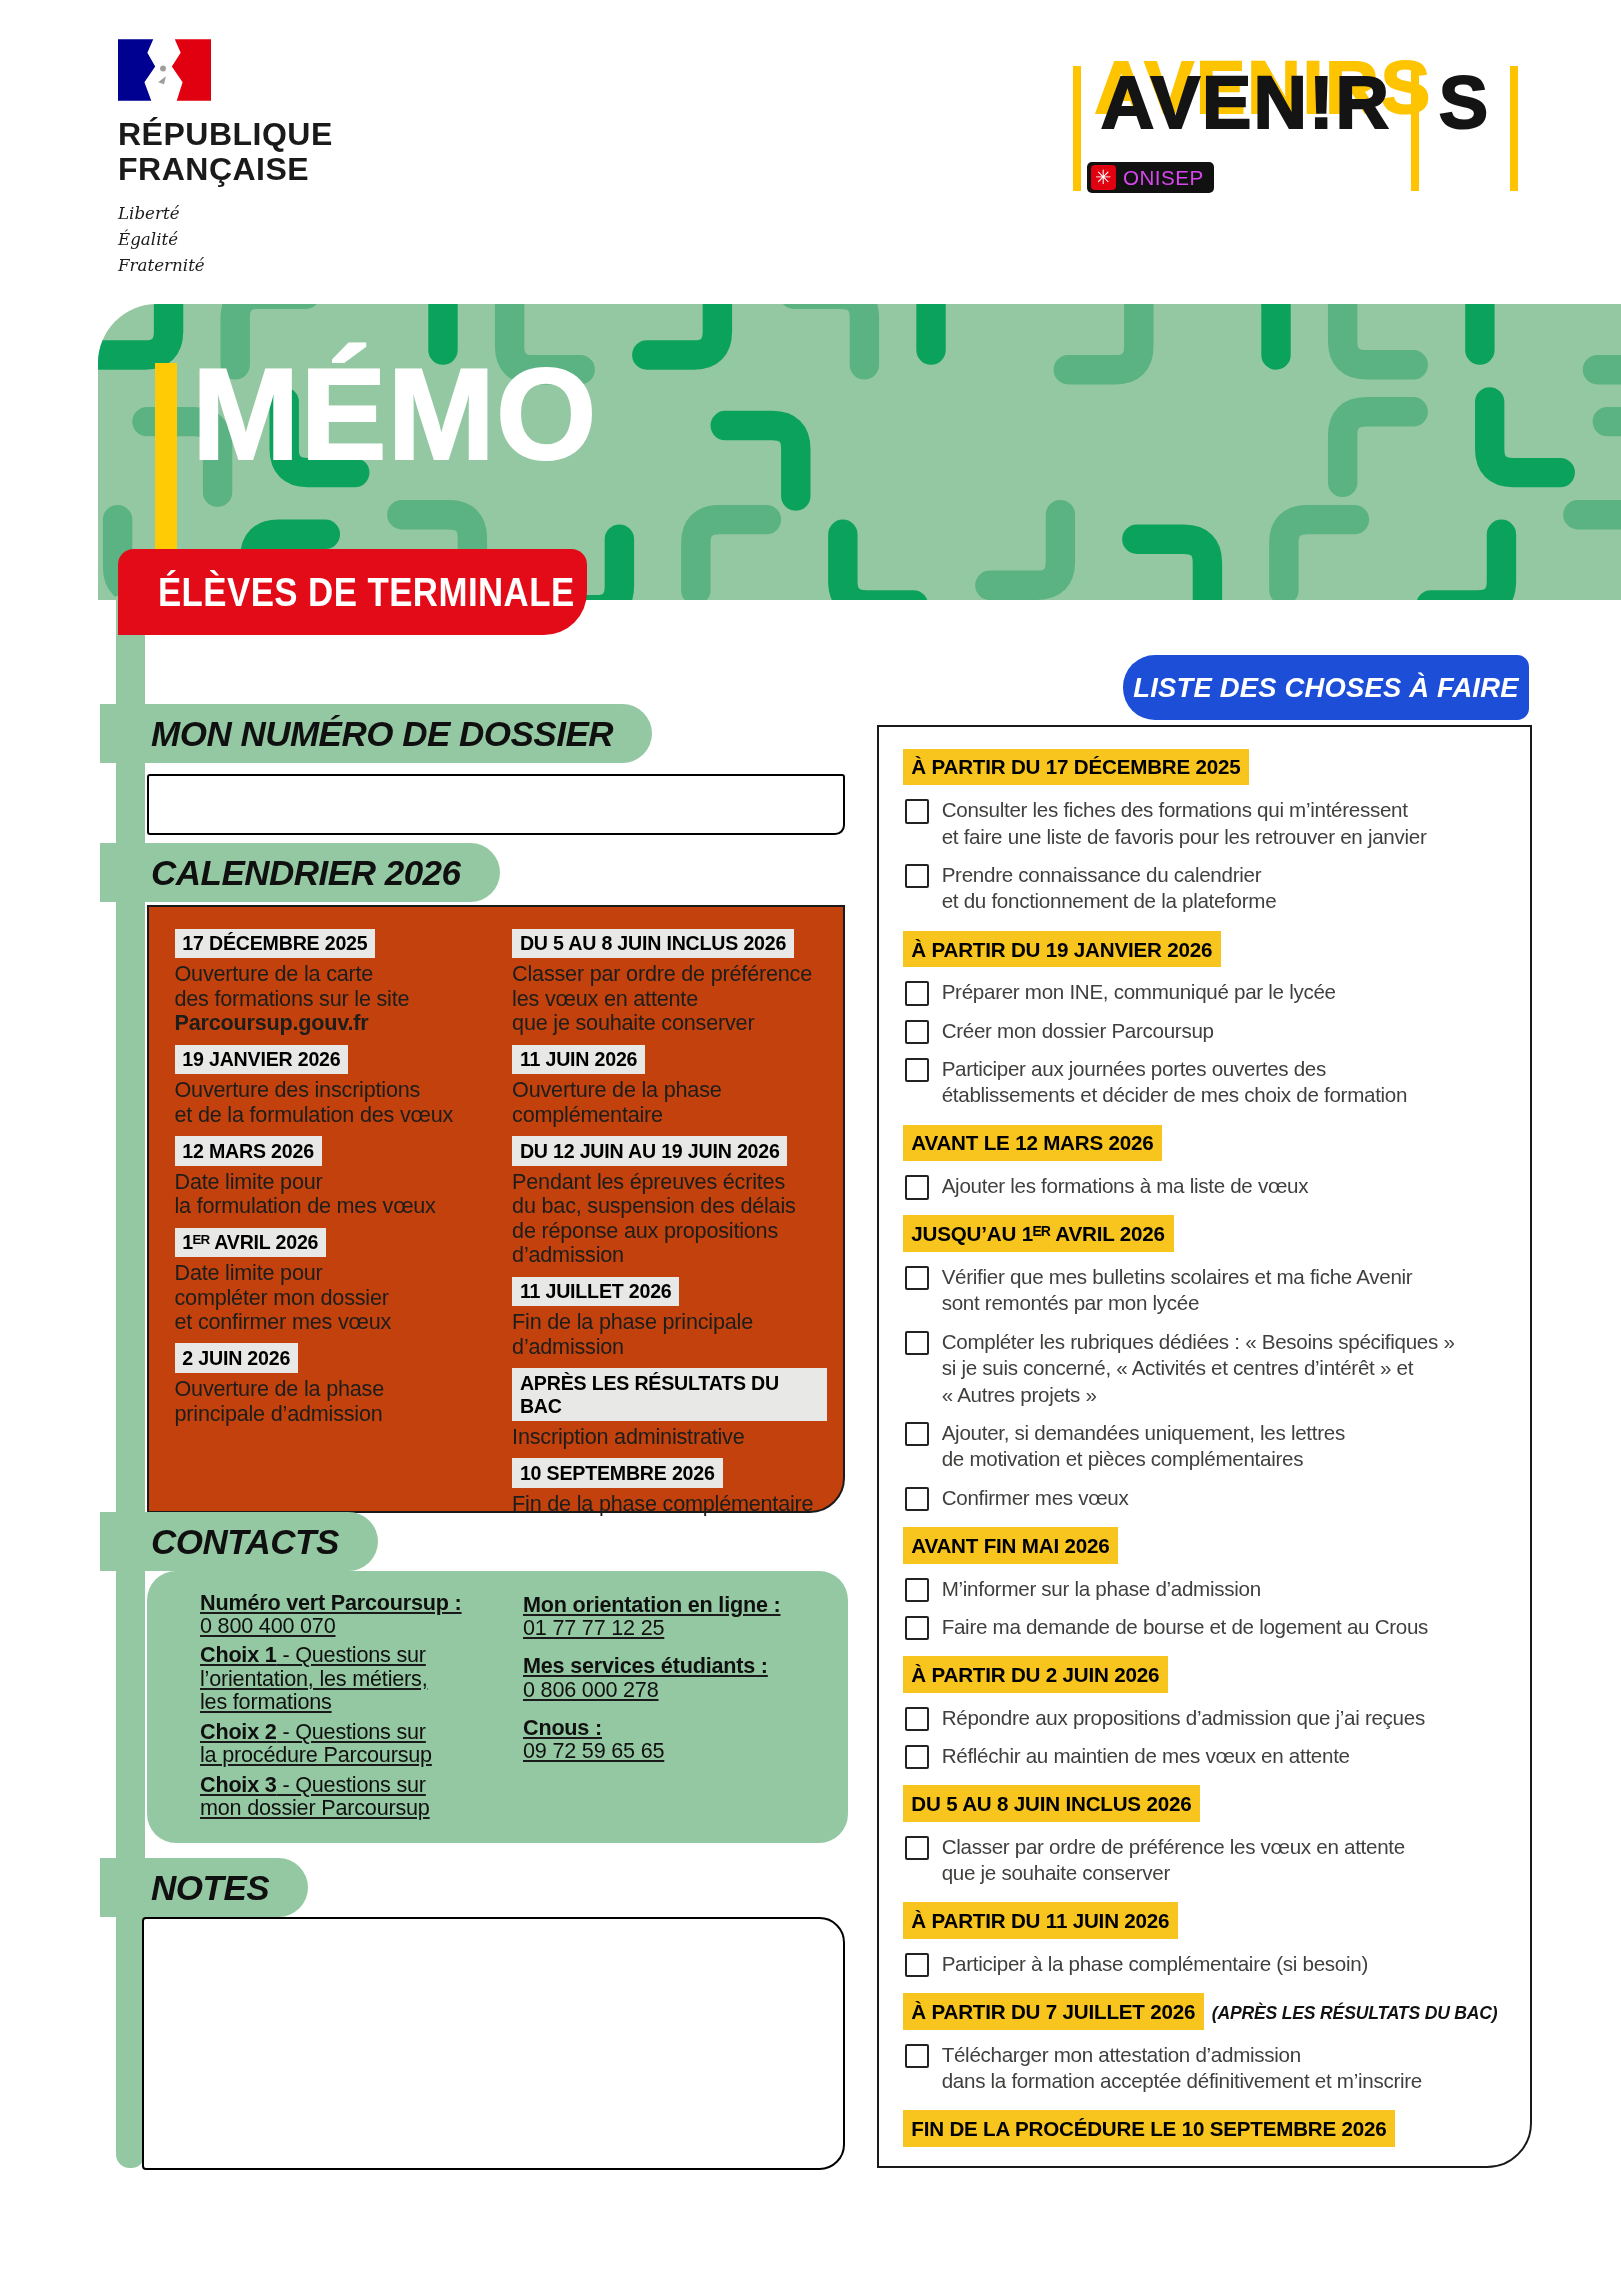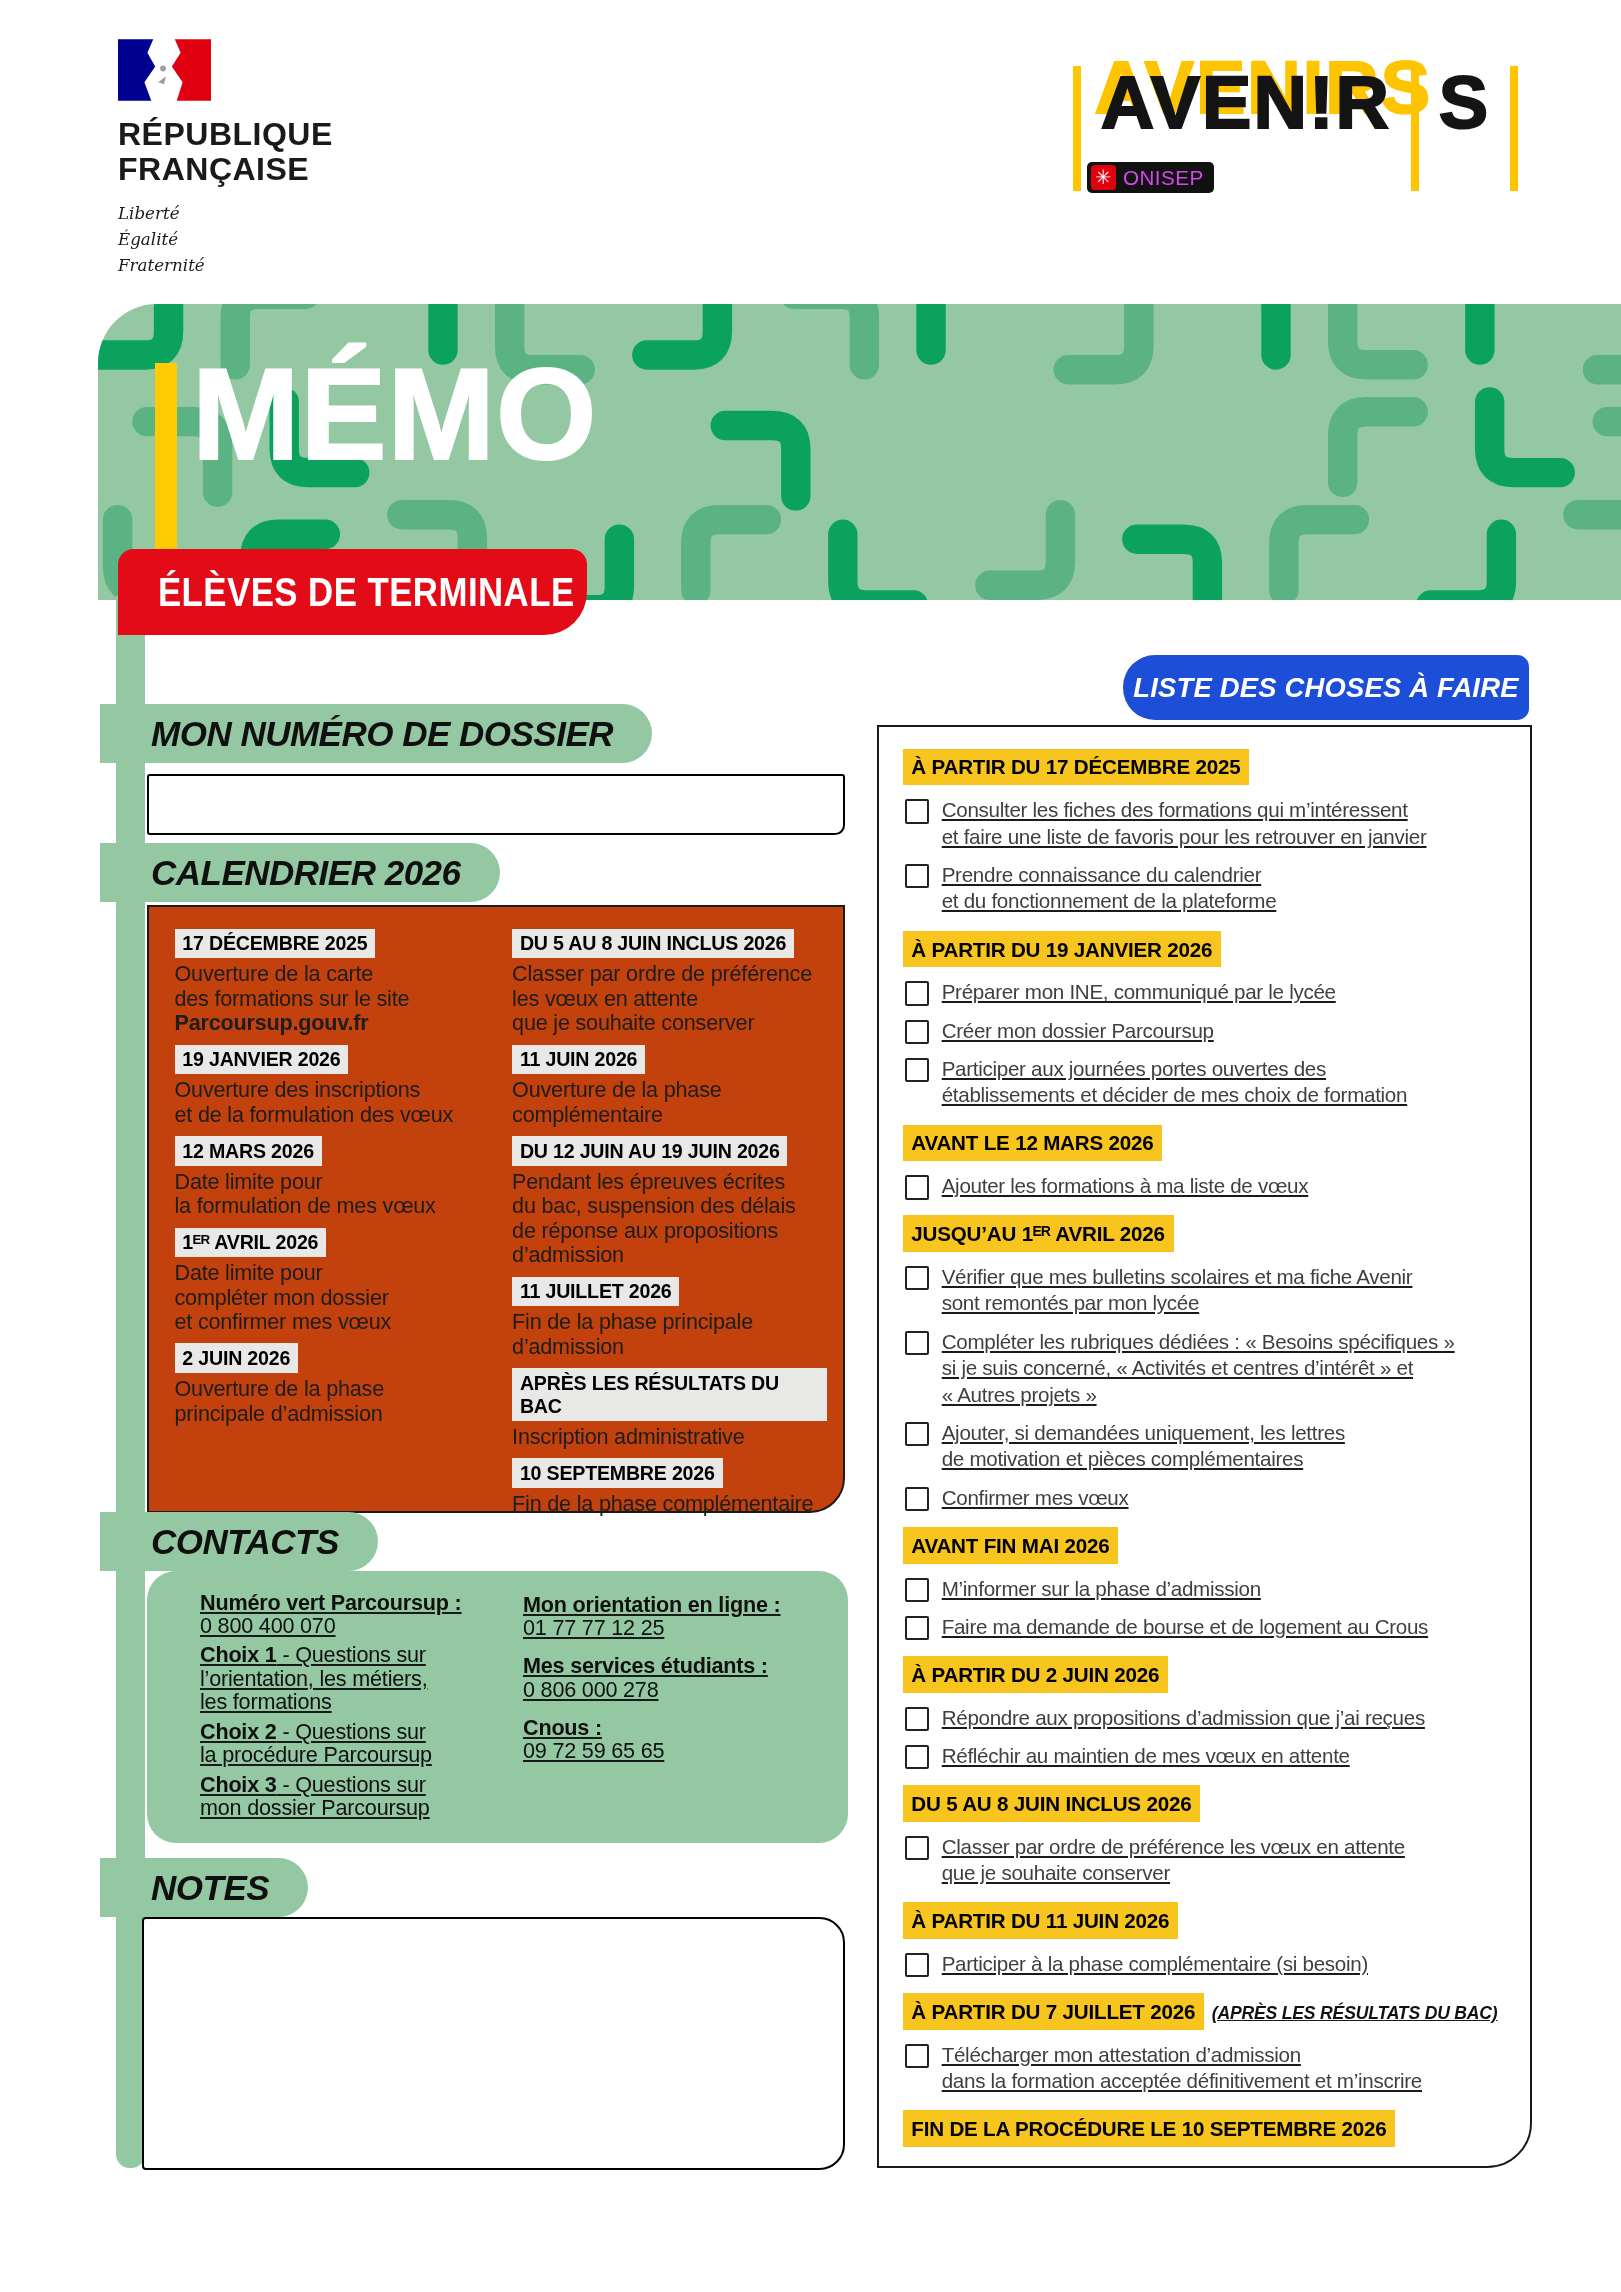--- a/index.html
+++ b/index.html
@@ -59,21 +59,21 @@
                 box-sizing:border-box;padding:19.6px 23.5px 11.8px 53px;display:flex;}
   .ct-col{width:323px;flex:none;text-decoration:underline;}
   .ct-col.right{width:auto;flex:1;padding-top:2px;}
   .ct-item{font-size:21.6px;line-height:23.5px;color:#101010;white-space:pre-line;margin-bottom:5.9px;letter-spacing:-0.2px;}
   .ct-col.right .ct-item{margin-bottom:14.7px;}
   .ct-item b{font-weight:700;}
 
   
   .check-box{position:absolute;left:877px;top:725px;width:655px;height:1443px;border:2.5px solid #1a1a1a;border-radius:0 0 45px 0;
              box-sizing:border-box;padding:21.6px 21.6px 19.6px 23.5px;background:#fff;}
-  .chk-group{margin-top:15.7px;text-decoration:underline;}
+  .chk-group{margin-top:15.7px;}
   .chk-group:first-child{margin-top:0;}
   .chk-head{white-space:nowrap;}
   .chk-head .hl{display:inline-block;background:#f8c51e;padding:6.9px 8.8px 5.9px;font-weight:700;font-size:20.6px;color:#000;letter-spacing:-0.2px;}
   .chk-head .sfx{font-style:italic;font-weight:700;font-size:17.6px;color:#111;margin-left:7.8px;letter-spacing:-0.2px;}
   .chk-item{display:flex;align-items:flex-start;margin-top:11.8px;}
   .chk-sq{width:24.5px;height:24.5px;border:2.5px solid #222;background:#fff;border-radius:2px;flex:none;margin:2px 12.7px 0 2px;box-sizing:border-box;}
   .chk-txt{font-size:20.6px;line-height:26.5px;color:#3f3f3e;white-space:pre-line;letter-spacing:-0.3px;}
 </style>
 </head>
 <body>

